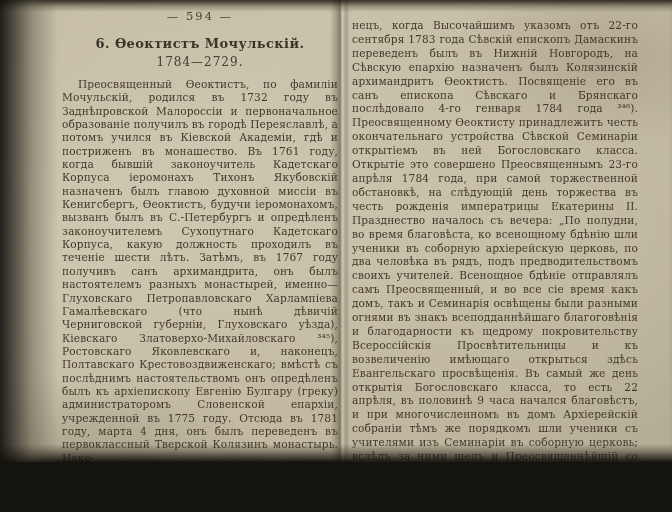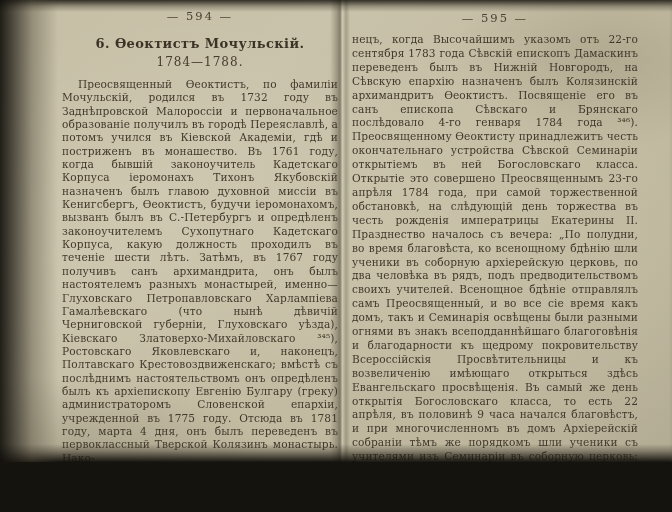--- a/index.html
+++ b/index.html
@@ -107,28 +107,27 @@
   }
 </style>
 </head>
 <body>
 
 <div class="photo">
 
   <div class="page page-left">
     <div class="pagenum">— 594 —</div>
     <div class="chapter">6. Ѳеоктистъ Мочульскій.</div>
-    <div class="dates">1784—1788.</div>
+    <div class="dates">1784—2729.</div>
     <p class="body-text">Преосвященный Ѳеоктистъ, по фамиліи Мочульскій, родился въ 1732 году въ Заднѣпровской Малороссіи и первоначальное образованіе получилъ въ городѣ Переяславлѣ, а потомъ учился въ Кіевской Академіи, гдѣ и постриженъ въ монашество. Въ 1761 году, когда бывшій законоучитель Кадетскаго Корпуса іеромонахъ Тихонъ Якубовскій назначенъ былъ главою духовной миссіи въ Кенигсбергъ, Ѳеоктистъ, будучи іеромонахомъ, вызванъ былъ въ С.-Петербургъ и опредѣленъ законоучителемъ Сухопутнаго Кадетскаго Корпуса, какую должность проходилъ въ теченіе шести лѣтъ. Затѣмъ, въ 1767 году получивъ санъ архимандрита, онъ былъ настоятелемъ разныхъ монастырей, именно—Глуховскаго Петропавловскаго Харлампіева Гамалѣевскаго (что нынѣ дѣвичій Черниговской губерніи, Глуховскаго уѣзда), Кіевскаго Златоверхо-Михайловскаго ³⁴⁵), Ростовскаго Яковлевскаго и, наконецъ, Полтавскаго Крестовоздвиженскаго; вмѣстѣ съ послѣднимъ настоятельствомъ онъ опредѣленъ былъ къ архіепископу Евгенію Булгару (греку) администраторомъ Словенской епархіи, учрежденной въ 1775 году. Отсюда въ 1781 году, марта 4 дня, онъ былъ переведенъ въ первоклассный Тверской Колязинъ монастырь. Нако-</p>
     <hr class="footnote-rule">
     <p class="footnote">³⁴⁵) Въ бытность настоятелемъ Кіевскаго Златоверхо-Михайловскаго монастыря, архимандритъ Ѳеоктистъ принималъ у себя Преосвященнаго Кирилла, епископа Сѣвскаго и Брянскаго, который въ 1768 году съ бывшимъ своимъ учителемъ по Кіевской Академіи архимандритомъ Карпинскимъ и со всѣмъ архіерейскимъ штатомъ путешествовалъ въ Кіевъ на богомоленіе; по свидѣтельству современниковъ, Кириллъ и Ѳеоктистъ еще раньше этого времени были знакомы между собою.</p>
   </div>
 
   <div class="page page-right">
-    <div class="pagenum">— 595 —</div>
     <p class="body-text">нецъ, когда Высочайшимъ указомъ отъ 22-го сентября 1783 года Сѣвскій епископъ Дамаскинъ переведенъ былъ въ Нижній Новгородъ, на Сѣвскую епархію назначенъ былъ Колязинскій архимандритъ Ѳеоктистъ. Посвященіе его въ санъ епископа Сѣвскаго и Брянскаго послѣдовало 4-го генваря 1784 года ³⁴⁶). Преосвященному Ѳеоктисту принадлежитъ честь окончательнаго устройства Сѣвской Семинаріи открытіемъ въ ней Богословскаго класса. Открытіе это совершено Преосвященнымъ 23-го апрѣля 1784 года, при самой торжественной обстановкѣ, на слѣдующій день торжества въ честь рожденія императрицы Екатерины II. Празднество началось съ вечера: „По полудни, во время благовѣста, ко всенощному бдѣнію шли ученики въ соборную архіерейскую церковь, по два человѣка въ рядъ, подъ предводительствомъ своихъ учителей. Всенощное бдѣніе отправлялъ самъ Преосвященный, и во все сіе время какъ домъ, такъ и Семинарія освѣщены были разными огнями въ знакъ всеподданнѣйшаго благоговѣнія и благодарности къ щедрому покровительству Всероссійскія Просвѣтительницы и къ возвеличенію имѣющаго открыться здѣсь Евангельскаго просвѣщенія. Въ самый же день открытія Богословскаго класса, то есть 22 апрѣля, въ половинѣ 9 часа начался благовѣстъ, и при многочисленномъ въ домъ Архіерейскій собраніи тѣмъ же порядкомъ шли ученики съ учителями изъ Семинаріи въ соборную церковь; вслѣдъ за ними шелъ и Преосвященнѣйшій со всѣмъ духовенствомъ. По прочтеніи часовъ началось водоосвященіе и Божественная литургія; потомъ отправляемо было Подателю всѣхъ благъ Господу Богу молебствіе съ пѣніемъ молитвы: Тебе Бога хвалимъ, и провозглашеніемъ многолѣтія Ея Императорскому Величеству и Ихъ Императорскимъ Высочествамъ.</p>
 
   </div>
 
   <div class="gutter"></div>
   <div class="page-stack-line"></div>
   <div class="edge-top"></div>
   <div class="edge-bottom"></div>
   <div class="edge-left"></div>
   <div class="edge-right"></div>

